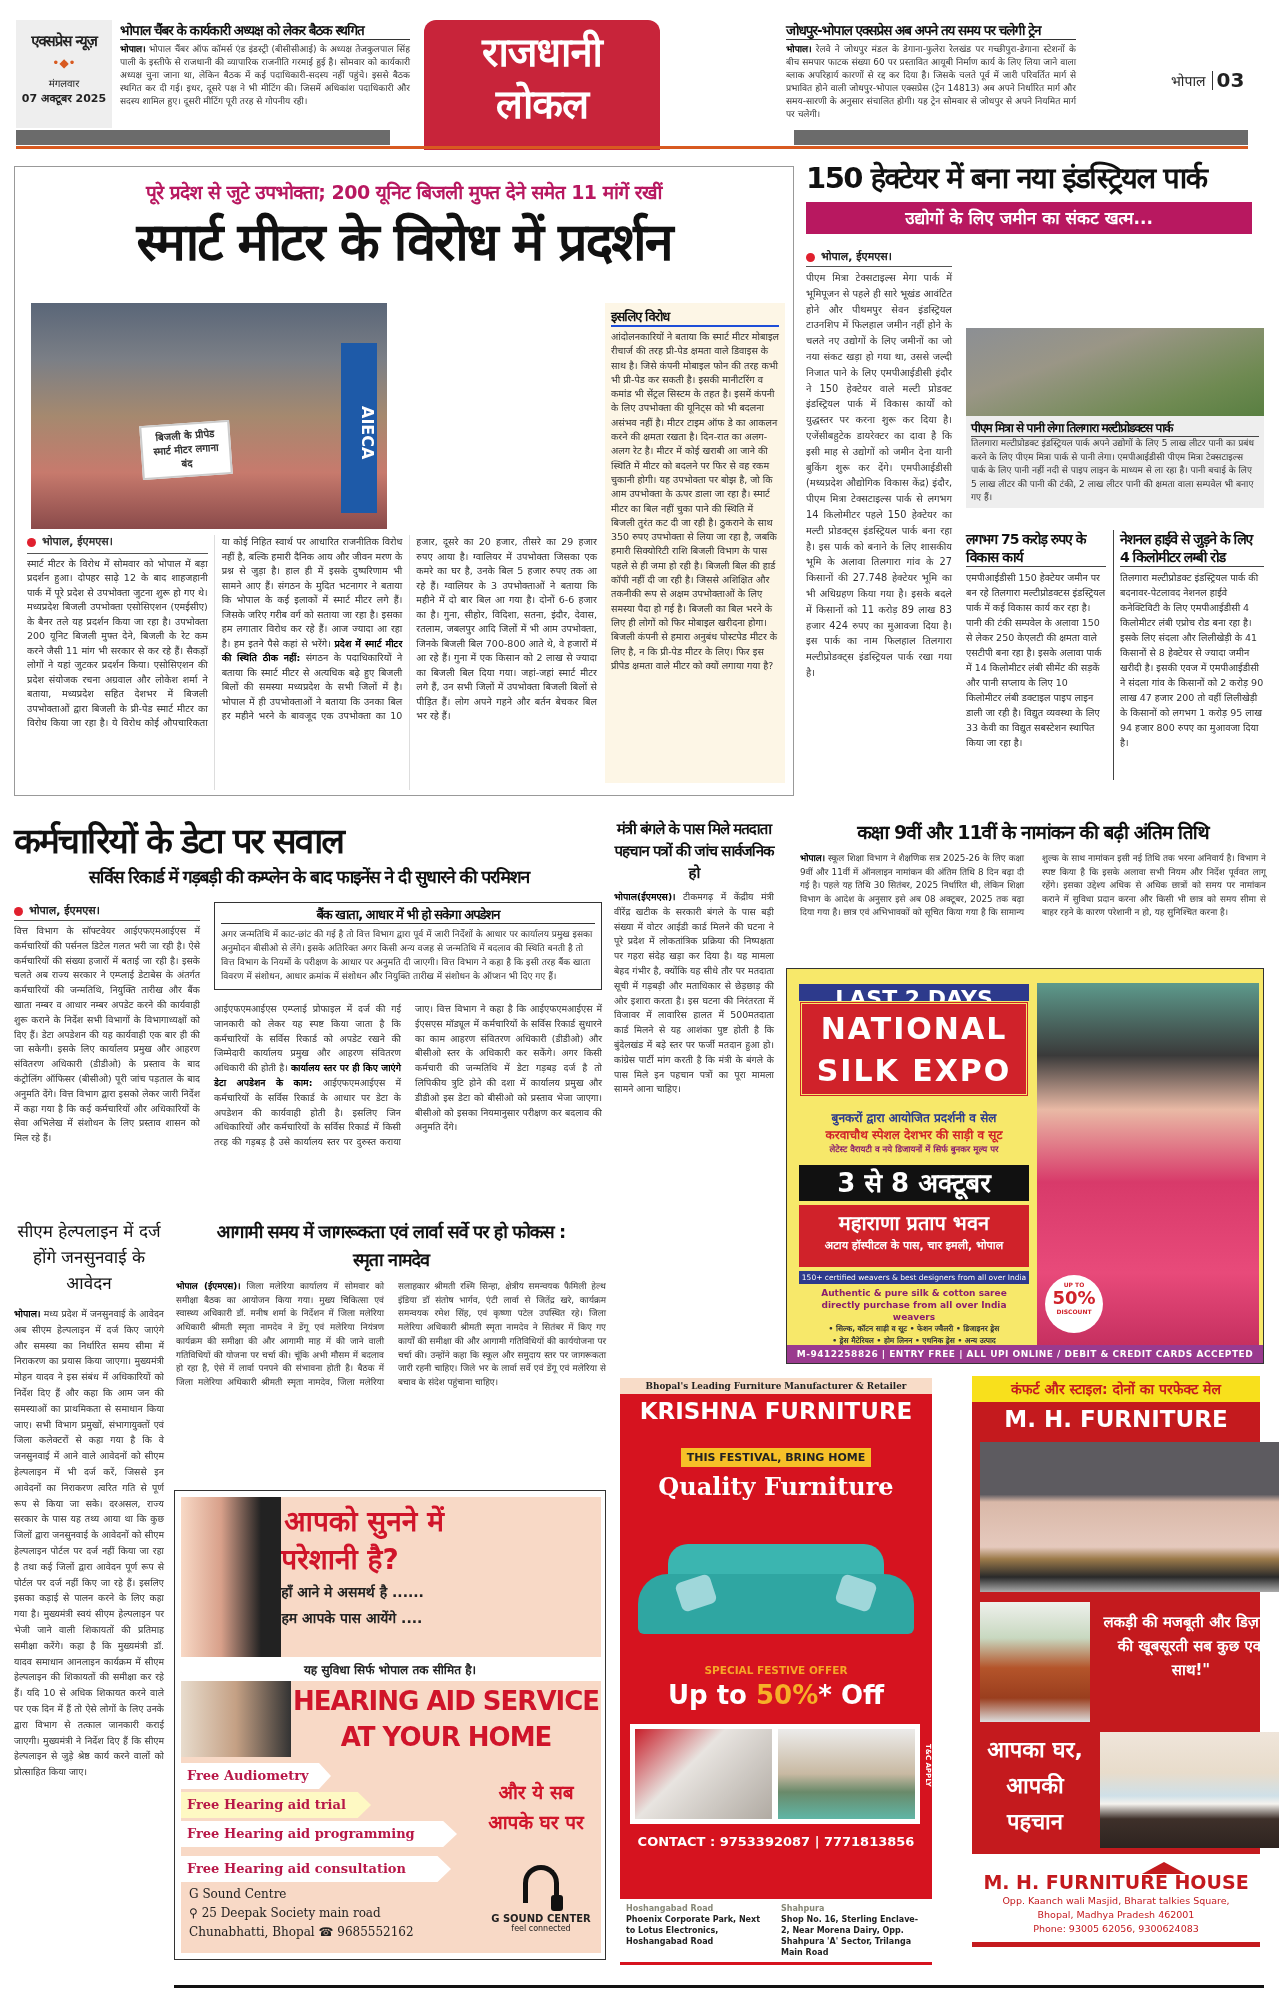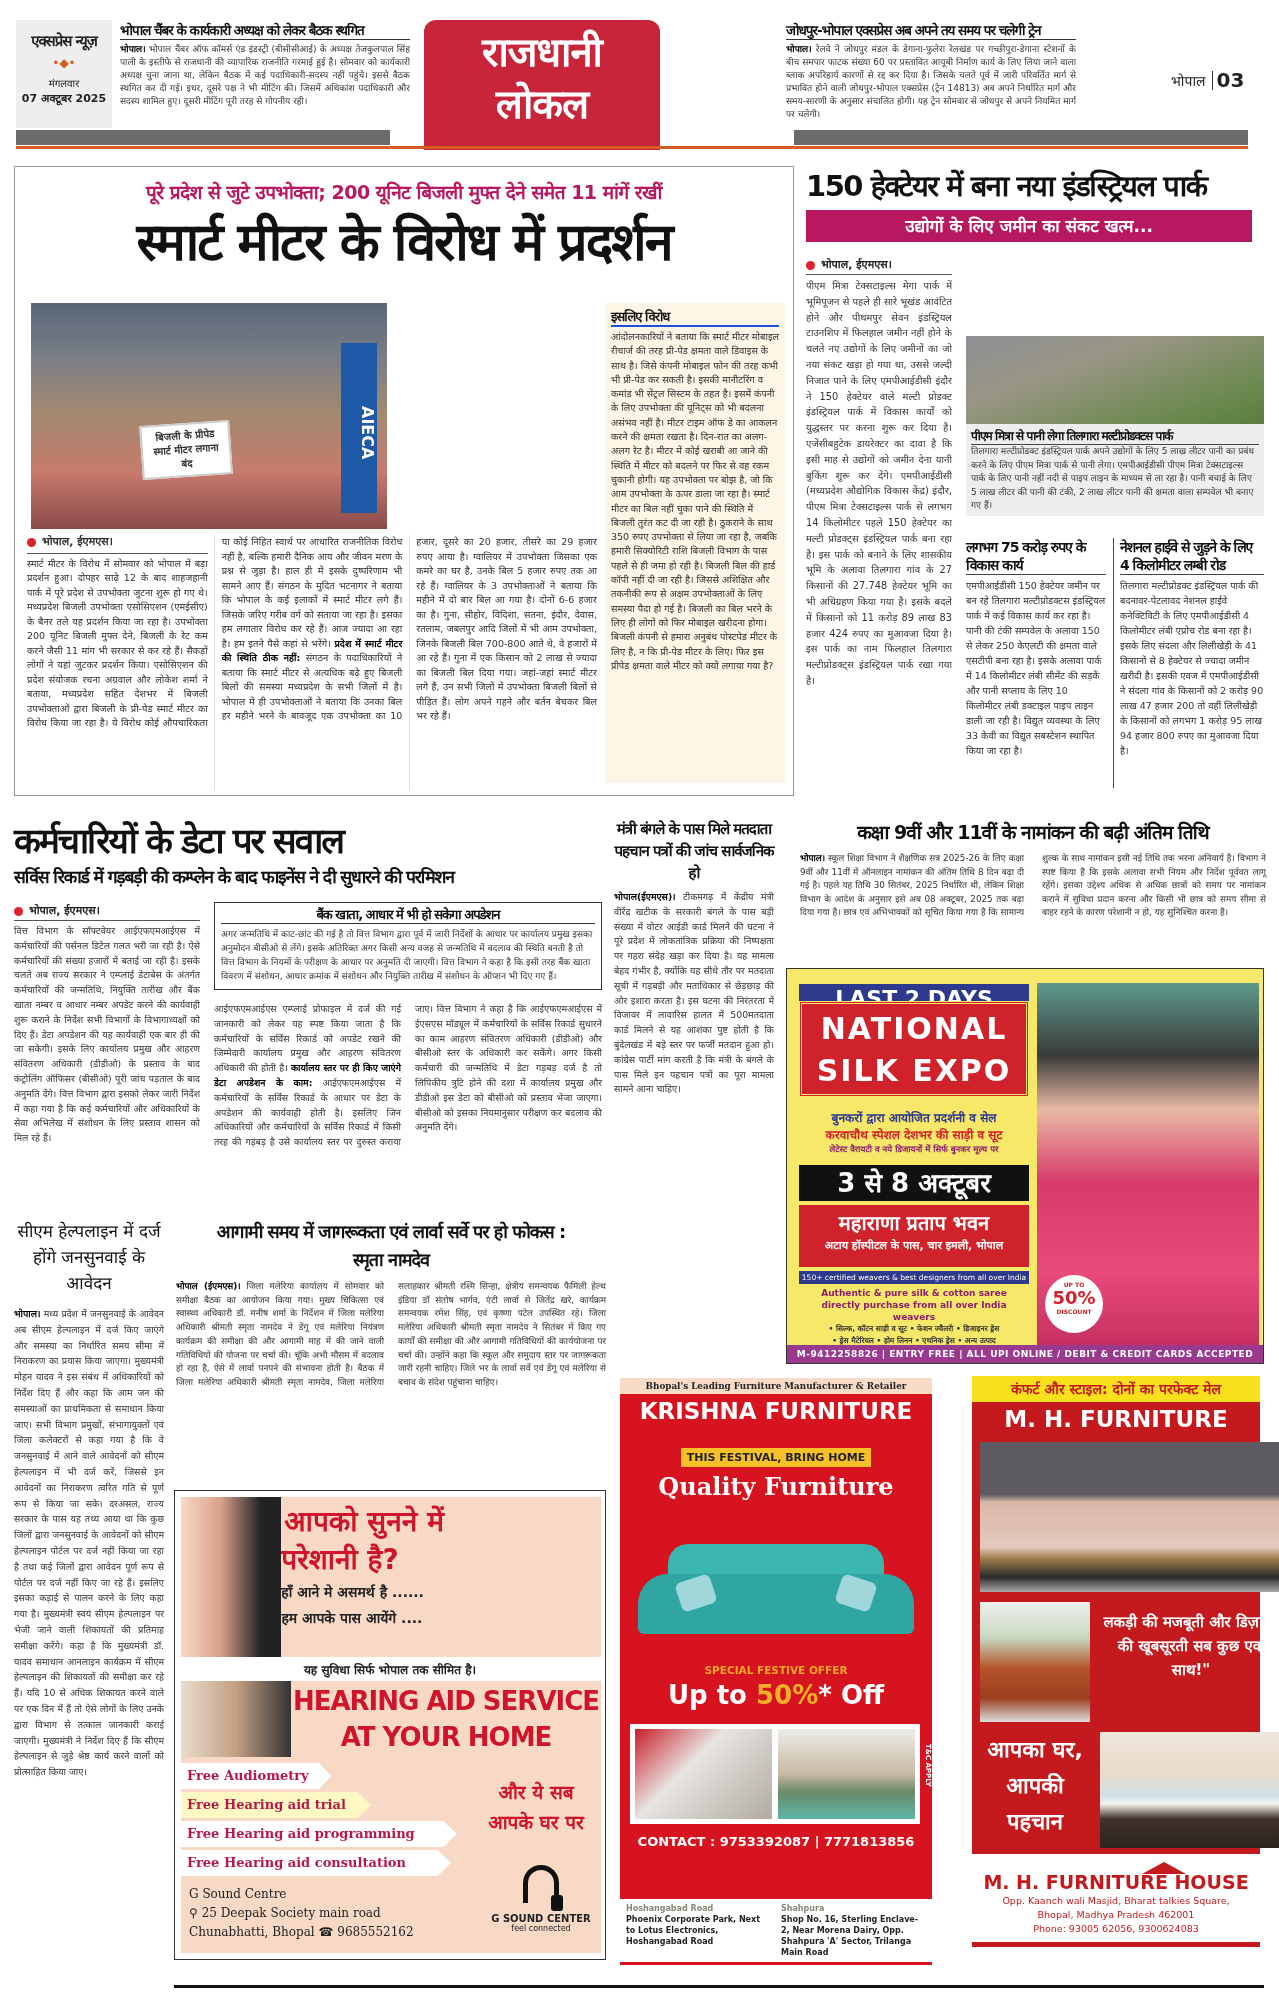--- a/index.html
+++ b/index.html
@@ -60,21 +60,21 @@
       <b>प्रदेश में स्मार्ट मीटर की स्थिति ठीक नहीं:</b>
       <span>संगठन के पदाधिकारियों ने बताया कि स्मार्ट मीटर से अत्यधिक बढ़े हुए बिजली बिलों की समस्या मध्यप्रदेश के सभी जिलों में है। भोपाल में ही उपभोक्ताओं ने बताया कि उनका बिल हर महीने भरने के बावजूद एक उपभोक्ता का 10 हजार, दूसरे का 20 हजार, तीसरे का 29 हजार रुपए आया है। ग्वालियर में उपभोक्ता जिसका एक कमरे का घर है, उनके बिल 5 हजार रुपए तक आ रहे हैं। ग्वालियर के 3 उपभोक्ताओं ने बताया कि महीने में दो बार बिल आ गया है। दोनों 6-6 हजार का है। गुना, सीहोर, विदिशा, सतना, इंदौर, देवास, रतलाम, जबलपुर आदि जिलों में भी आम उपभोक्ता, जिनके बिजली बिल 700-800 आते थे, वे हजारों में आ रहे हैं। गुना में एक किसान को 2 लाख से ज्यादा का बिजली बिल दिया गया। जहां-जहां स्मार्ट मीटर लगे हैं, उन सभी जिलों में उपभोक्ता बिजली बिलों से पीड़ित हैं। लोग अपने गहने और बर्तन बेचकर बिल भर रहे हैं।</span>
     </div>
   </div>
   <div class="abs" style="left:590px;top:136px;width:180px;height:480px;background:#fdf6e6;padding:4px 6px">
     <div class="hd" style="font-size:13px;border-bottom:2px solid #1d4ed8;margin-bottom:3px">इसलिए विरोध</div>
     <div class="txt" style="font-size:9.5px;line-height:14.3px;text-align:left">आंदोलनकारियों ने बताया कि स्मार्ट मीटर मोबाइल रीचार्ज की तरह प्री-पेड क्षमता वाले डिवाइस के साथ है। जिसे कंपनी मोबाइल फोन की तरह कभी भी प्री-पेड कर सकती है। इसकी मानीटरिंग व कमांड भी सेंट्रल सिस्टम के तहत है। इसमें कंपनी के लिए उपभोक्ता की यूनिट्स को भी बदलना असंभव नहीं है। मीटर टाइम ऑफ डे का आकलन करने की क्षमता रखता है। दिन-रात का अलग-अलग रेट है। मीटर में कोई खराबी आ जाने की स्थिति में मीटर को बदलने पर फिर से वह रकम चुकानी होगी। यह उपभोक्ता पर बोझ है, जो कि आम उपभोक्ता के ऊपर डाला जा रहा है। स्मार्ट मीटर का बिल नहीं चुका पाने की स्थिति में बिजली तुरंत कट दी जा रही है। ठुकराने के साथ 350 रुपए उपभोक्ता से लिया जा रहा है, जबकि हमारी सिक्योरिटी राशि बिजली विभाग के पास पहले से ही जमा हो रही है। बिजली बिल की हार्ड कॉपी नहीं दी जा रही है। जिससे अशिक्षित और तकनीकी रूप से अक्षम उपभोक्ताओं के लिए समस्या पैदा हो गई है। बिजली का बिल भरने के लिए ही लोगों को फिर मोबाइल खरीदना होगा। बिजली कंपनी से हमारा अनुबंध पोस्टपेड मीटर के लिए है, न कि प्री-पेड मीटर के लिए। फिर इस प्रीपेड क्षमता वाले मीटर को क्यों लगाया गया है?</div>
   </div>
 </div>
 
-<div class="abs" style="left:806px;top:166px;width:460px;height:630px;">
+<div class="abs" style="left:806px;top:158px;width:460px;height:630px;">
   <div class="hd" style="font-size:29px;line-height:40px;letter-spacing:-1.5px;white-space:nowrap">150 हेक्टेयर में बना नया इंडस्ट्रियल पार्क</div>
   <div style="margin-top:4px;background:#b81860;color:#fff;font-weight:bold;font-size:17px;text-align:center;height:32px;line-height:32px;width:446px">उद्योगों के लिए जमीन का संकट खत्म...</div>
   <div class="abs" style="left:0;top:90px;width:146px">
     <div class="dateline"><span class="dot"></span><span>भोपाल, ईएमएस।</span></div>
     <div class="txt" style="font-size:9.8px;line-height:15.8px">पीएम मित्रा टेक्सटाइल्स मेगा पार्क में भूमिपूजन से पहले ही सारे भूखंड आवंटित होने और पीथमपुर सेवन इंडस्ट्रियल टाउनशिप में फिलहाल जमीन नहीं होने के चलते नए उद्योगों के लिए जमीनों का जो नया संकट खड़ा हो गया था, उससे जल्दी निजात पाने के लिए एमपीआईडीसी इंदौर ने 150 हेक्टेयर वाले मल्टी प्रोडक्ट इंडस्ट्रियल पार्क में विकास कार्यों को युद्धस्तर पर करना शुरू कर दिया है। एजेंसीबहुटेक डायरेक्टर का दावा है कि इसी माह से उद्योगों को जमीन देना यानी बुकिंग शुरू कर देंगे। एमपीआईडीसी (मध्यप्रदेश औद्योगिक विकास केंद्र) इंदौर, पीएम मित्रा टेक्सटाइल्स पार्क से लगभग 14 किलोमीटर पहले 150 हेक्टेयर का मल्टी प्रोडक्ट्स इंडस्ट्रियल पार्क बना रहा है। इस पार्क को बनाने के लिए शासकीय भूमि के अलावा तिलगारा गांव के 27 किसानों की 27.748 हेक्टेयर भूमि का भी अधिग्रहण किया गया है। इसके बदले में किसानों को 11 करोड़ 89 लाख 83 हजार 424 रुपए का मुआवजा दिया है। इस पार्क का नाम फिलहाल तिलगारा मल्टीप्रोडक्ट्स इंडस्ट्रियल पार्क रखा गया है।</div>
   </div>
   <div class="abs photo" style="left:160px;top:94px;width:298px;height:162px;background:linear-gradient(160deg,#8c8f94 0%,#9a9686 25%,#6f8a52 55%,#4f7a3a 80%,#7f8b76 100%)">
     <div class="abs" style="right:8px;bottom:6px;color:#fff;font-size:10px;opacity:.8">फाइल फोटो</div>
   </div>
   <div class="abs" style="left:160px;top:258px;width:298px;background:#eee;padding:3px 5px">
@@ -87,21 +87,21 @@
   </div>
   <div class="abs" style="left:307px;top:372px;width:1px;height:250px;background:#444"></div>
   <div class="abs" style="left:314px;top:372px;width:144px">
     <div class="hd" style="font-size:14px;line-height:18px;border-bottom:1px solid #444">नेशनल हाईवे से जुड़ने के लिए 4 किलोमीटर लम्बी रोड</div>
     <div class="txt" style="font-size:9.5px;line-height:15px;text-align:left;margin-top:3px">तिलगारा मल्टीप्रोडक्ट इंडस्ट्रियल पार्क की बदनावर-पेटलावद नेशनल हाईवे कनेक्टिविटी के लिए एमपीआईडीसी 4 किलोमीटर लंबी एप्रोच रोड बना रहा है। इसके लिए संदला और लिलीखेड़ी के 41 किसानों से 8 हेक्टेयर से ज्यादा जमीन खरीदी है। इसकी एवज में एमपीआईडीसी ने संदला गांव के किसानों को 2 करोड़ 90 लाख 47 हजार 200 तो वहीं लिलीखेड़ी के किसानों को लगभग 1 करोड़ 95 लाख 94 हजार 800 रुपए का मुआवजा दिया है।</div>
   </div>
 </div>
 
 <div class="abs" style="left:14px;top:818px;width:590px;height:390px;">
   <div class="hd" style="font-size:35px;line-height:46px;letter-spacing:-2px">कर्मचारियों के डेटा पर सवाल</div>
-  <div class="hd" style="font-size:17.5px;line-height:26px;letter-spacing:-1.2px;white-space:nowrap">सर्विस रिकार्ड में गड़बड़ी की कम्प्लेन के बाद फाइनेंस ने दी सुधारने की परमिशन</div>
+  <div class="hd" style="text-align:center;font-size:17.5px;line-height:26px;letter-spacing:-1.2px;white-space:nowrap">सर्विस रिकार्ड में गड़बड़ी की कम्प्लेन के बाद फाइनेंस ने दी सुधारने की परमिशन</div>
   <div class="abs" style="left:0;top:84px;width:186px">
     <div class="dateline"><span class="dot"></span><span>भोपाल, ईएमएस।</span></div>
     <div class="txt" style="font-size:9.3px;line-height:14.8px">वित्त विभाग के सॉफ्टवेयर आईएफएमआईएस में कर्मचारियों की पर्सनल डिटेल गलत भरी जा रही है। ऐसे कर्मचारियों की संख्या हजारों में बताई जा रही है। इसके चलते अब राज्य सरकार ने एम्प्लाई डेटाबेस के अंतर्गत कर्मचारियों की जन्मतिथि, नियुक्ति तारीख और बैंक खाता नम्बर व आधार नम्बर अपडेट करने की कार्यवाही शुरू कराने के निर्देश सभी विभागों के विभागाध्यक्षों को दिए हैं। डेटा अपडेशन की यह कार्यवाही एक बार ही की जा सकेगी। इसके लिए कार्यालय प्रमुख और आहरण संवितरण अधिकारी (डीडीओ) के प्रस्ताव के बाद कंट्रोलिंग ऑफिसर (बीसीओ) पूरी जांच पड़ताल के बाद अनुमति देंगे। वित्त विभाग द्वारा इसको लेकर जारी निर्देश में कहा गया है कि कई कर्मचारियों और अधिकारियों के सेवा अभिलेख में संशोधन के लिए प्रस्ताव शासन को मिल रहे हैं।</div>
   </div>
   <div class="abs" style="left:200px;top:84px;width:388px;border:1.5px solid #333;padding:2px 6px 6px">
     <div class="hd" style="text-align:center;font-size:13px;border-bottom:1px solid #333;margin-bottom:3px">बैंक खाता, आधार में भी हो सकेगा अपडेशन</div>
     <div class="txt" style="font-size:9px;line-height:14px;text-align:left">अगर जन्मतिथि में काट-छांट की गई है तो वित्त विभाग द्वारा पूर्व में जारी निर्देशों के आधार पर कार्यालय प्रमुख इसका अनुमोदन बीसीओ से लेंगे। इसके अतिरिक्त अगर किसी अन्य वजह से जन्मतिथि में बदलाव की स्थिति बनती है तो वित्त विभाग के नियमों के परीक्षण के आधार पर अनुमति दी जाएगी। वित्त विभाग ने कहा है कि इसी तरह बैंक खाता विवरण में संशोधन, आधार क्रमांक में संशोधन और नियुक्ति तारीख में संशोधन के ऑप्शन भी दिए गए हैं।</div>
   </div>
   <div class="abs cols2 txt" style="left:200px;top:184px;width:388px;height:200px;font-size:9.3px;line-height:14.8px">
     <span>आईएफएमआईएस एम्प्लाई प्रोफाइल में दर्ज की गई जानकारी को लेकर यह स्पष्ट किया जाता है कि कर्मचारियों के सर्विस रिकार्ड को अपडेट रखने की जिम्मेदारी कार्यालय प्रमुख और आहरण संवितरण अधिकारी की होती है।</span>
@@ -176,21 +176,21 @@
   <div class="abs" style="left:0;top:170px;width:100%;text-align:center;font-weight:bold;font-size:12px">यह सुविधा सिर्फ भोपाल तक सीमित है।</div>
   <div class="abs" style="left:6px;top:190px;width:420px;height:272px;background:#f8d9c6">
     <div class="abs photo" style="left:0;top:0;width:110px;height:76px;background:linear-gradient(90deg,#e8dccd,#c4a084 50%,#333 100%)"></div>
     <div class="abs" style="left:110px;top:2px;width:310px;text-align:center;color:#d0142a;font-weight:bold;letter-spacing:-1px">
       <div style="font-size:26px;line-height:36px">HEARING AID SERVICE</div>
       <div style="font-size:26px;line-height:36px">AT YOUR HOME</div>
     </div>
     <div class="abs" style="left:0;top:82px;width:290px">
       <div style="background:#fff;color:#b81848;font-family:'DejaVu Serif',serif;font-weight:bold;font-size:13px;line-height:26px;padding-left:6px;margin-bottom:3px;width:150px;clip-path:polygon(0 0,92% 0,100% 50%,92% 100%,0 100%)">Free Audiometry</div>
       <div style="background:#fef9c3;color:#b81848;font-family:'DejaVu Serif',serif;font-weight:bold;font-size:13px;line-height:26px;padding-left:6px;margin-bottom:3px;width:190px;clip-path:polygon(0 0,93% 0,100% 50%,93% 100%,0 100%)">Free Hearing aid trial</div>
-      <div style="background:#fff;color:#b81848;font-family:'DejaVu Serif',serif;font-weight:bold;font-size:13px;line-height:26px;padding-left:6px;margin-bottom:3px;width:276px;clip-path:polygon(0 0,95% 0,100% 50%,95% 100%,0 100%)">Free Hearing aid programming</div>
+      <div style="background:#fff;color:#b81848;font-family:'DejaVu Serif',serif;font-weight:bold;font-size:13px;line-height:26px;padding-left:6px;margin-bottom:9px;width:276px;clip-path:polygon(0 0,95% 0,100% 50%,95% 100%,0 100%)">Free Hearing aid programming</div>
       <div style="background:#fff;color:#b81848;font-family:'DejaVu Serif',serif;font-weight:bold;font-size:13px;line-height:26px;padding-left:6px;width:270px;clip-path:polygon(0 0,95% 0,100% 50%,95% 100%,0 100%)">Free Hearing aid consultation</div>
     </div>
     <div class="abs" style="left:290px;top:96px;width:130px;text-align:center;color:#d0142a;font-weight:bold;font-size:19px;line-height:30px">
       <div>और ये सब</div>
       <div>आपके घर पर</div>
     </div>
     <div class="abs" style="left:8px;top:204px;width:280px;font-family:'DejaVu Serif',serif;font-size:12px;line-height:19px;color:#222">
       <div>G Sound Centre</div>
       <div><span>⚲</span> <span>25 Deepak Society main road</span></div>
       <div><span>Chunabhatti, Bhopal</span> <span>☎</span> <span>9685552162</span></div>

